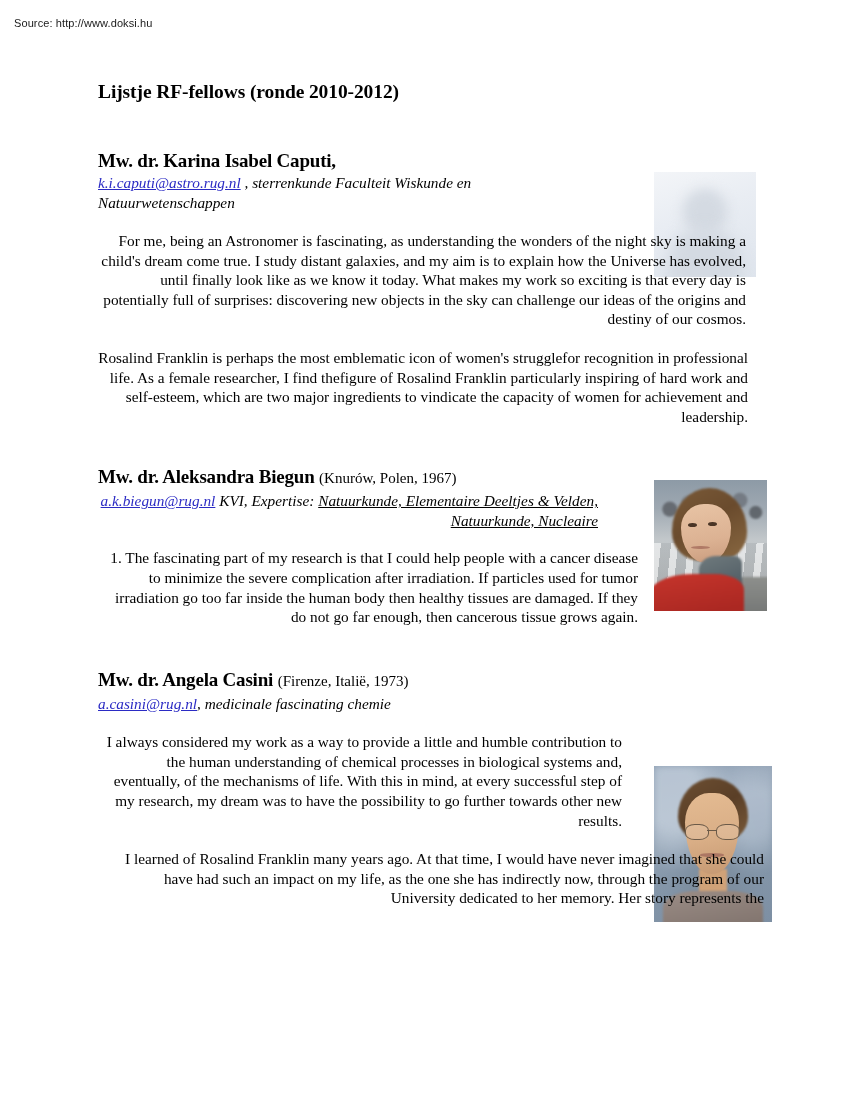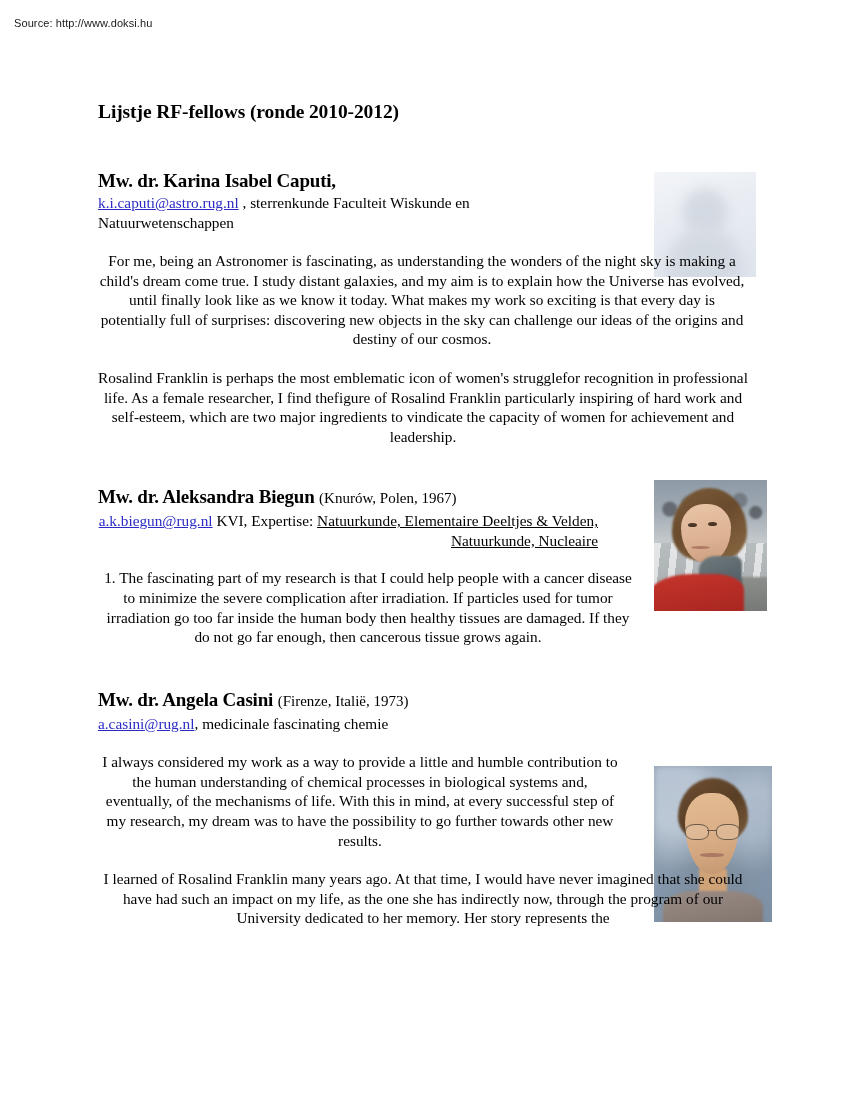--- a/index.html
+++ b/index.html
@@ -27,21 +27,21 @@
     top: 17px;
     font-family: "Liberation Sans", sans-serif;
     font-size: 11px;
     color: #1a1a1a;
     letter-spacing: 0.1px;
   }
 
   .content {
     position: absolute;
     left: 98px;
-    top: 100px;
+    top: 80px;
     width: 648px;
   }
 
   .doc-title {
     font-size: 19.5px;
     font-weight: bold;
     letter-spacing: -0.1px;
     margin: 0 0 0 0;
     line-height: 24px;
   }
@@ -60,36 +60,37 @@
   .profile-name .birth {
     font-size: 15px;
     font-weight: normal;
     letter-spacing: 0;
   }
 
   .profile-meta {
     font-size: 15.3px;
     line-height: 19.5px;
     margin: 0;
+    font-style: italic;
   }
 
   .mail-link {
     color: #2b2bc4;
     text-decoration: underline;
   }
   .underline-plain {
     text-decoration: underline;
     color: #000;
   }
 
   .para {
     font-size: 15.3px;
     line-height: 19.6px;
     margin: 0;
-    text-align: center;
+    text-align: right;
   }
 
   .photo {
     position: absolute;
     overflow: hidden;
   }
 
   
   .photo-placeholder {
     background: linear-gradient(160deg, #f3f5f8 0%, #e9edf3 40%, #dfe5ed 100%);
@@ -337,17 +338,17 @@
 
     <div class="profile" style="margin-top:40px;">
       <div class="profile-name">
         <span>Mw. dr. Angela Casini</span>
         <span class="birth">(Firenze, Italië, 1973)</span>
       </div>
       <div class="profile-meta" style="width:500px;">
         <a class="mail-link" href="#">a.casini@rug.nl</a><span>, medicinale fascinating chemie</span>
       </div>
       <div class="para" style="margin-top:19px; width:524px;">I always considered my work as a way to provide a little and humble contribution to the human understanding of chemical processes in biological systems and, eventually, of the mechanisms of life. With this in mind, at every successful step of my research, my dream was to have the possibility to go further towards other new results.</div>
-      <div class="para" style="margin-top:19px; width:650px;">I learned of Rosalind Franklin many years ago. At that time, I would have never imagined that she could have had such an impact on my life, as the one she has indirectly now, through the program of our University dedicated to her memory. Her story represents the</div>
+      <div class="para" style="margin-top:19px; width:650px;margin-left:16px;">I learned of Rosalind Franklin many years ago. At that time, I would have never imagined that she could have had such an impact on my life, as the one she has indirectly now, through the program of our University dedicated to her memory. Her story represents the</div>
     </div>
 
   </div>
 </div>
 
 </body></html>

